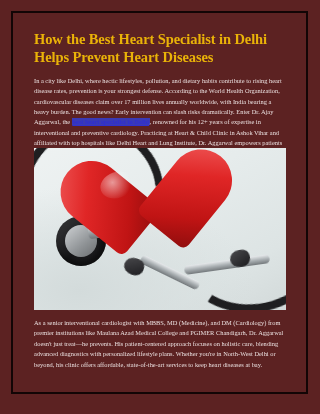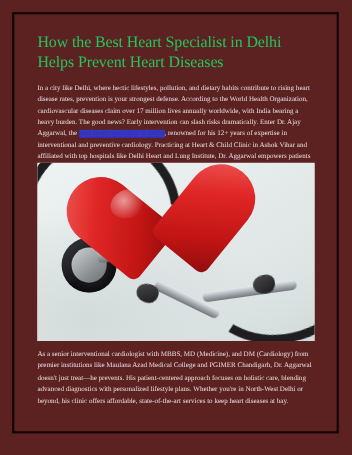--- a/index.html
+++ b/index.html
@@ -34,23 +34,23 @@
   }
 
   .content {
     position: absolute;
     left: 34px;
     top: 30px;
     width: 252px;
   }
 
   .doc-title {
-    color: #22c55e;
-    font-family: "Liberation Serif", serif;
-    font-weight: normal;
+    color: #eab308;
+    font-family: "Liberation Serif", serif;
+    font-weight: bold;
     font-size: 14.5px;
     line-height: 1.27;
     margin: 0 0 9px 0;
     letter-spacing: -0.1px;
   }
 
   .body-par {
     color: #e9dede;
     font-family: "Liberation Serif", serif;
     font-size: 6.4px;

